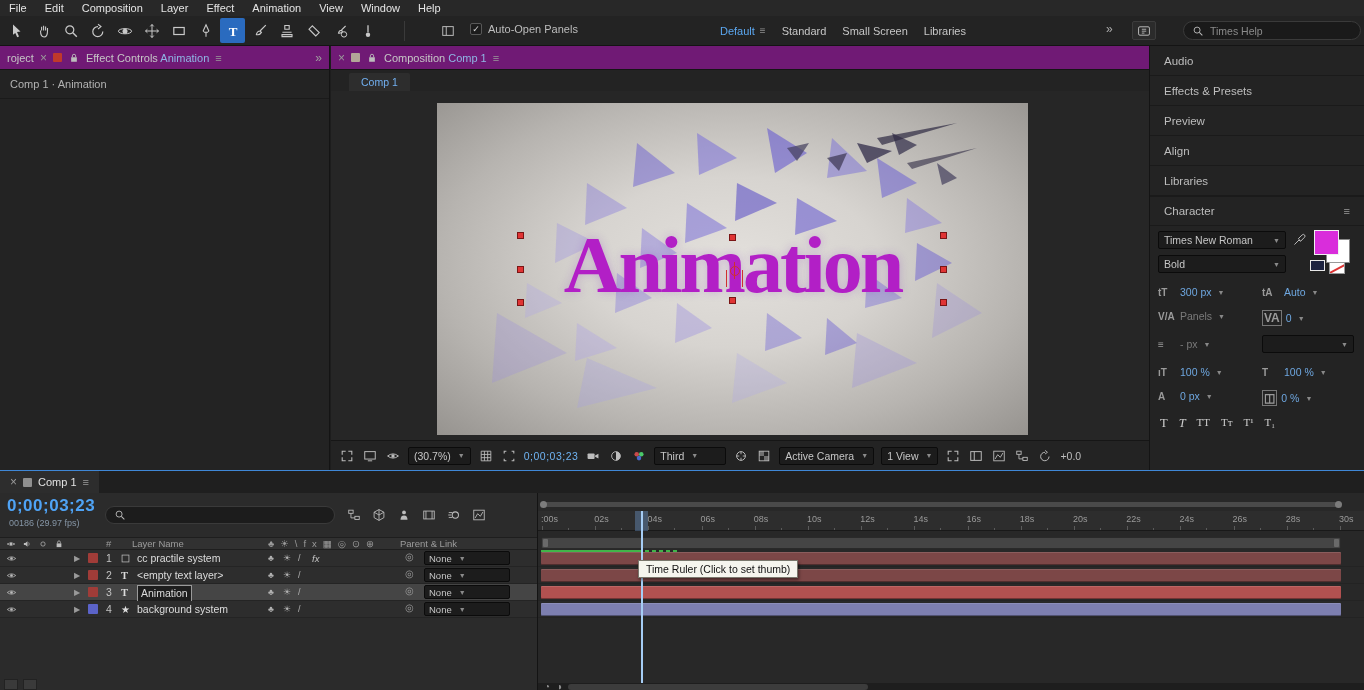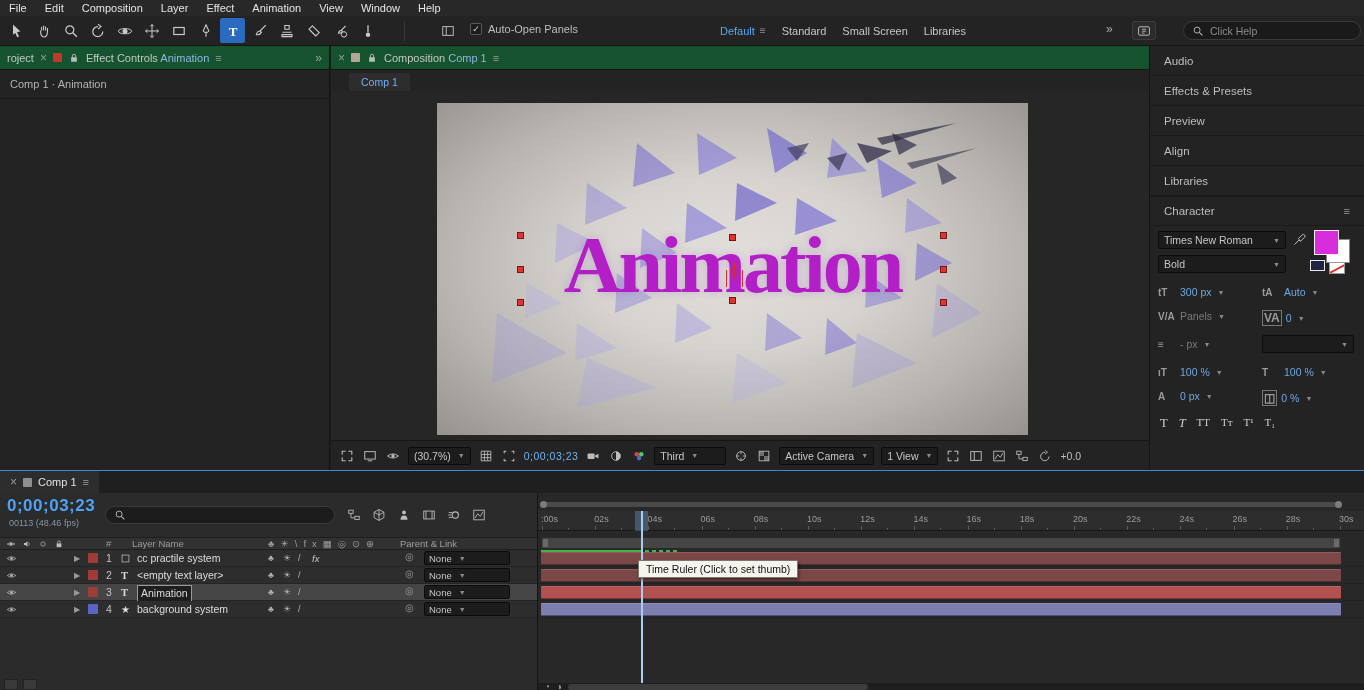--- a/index.html
+++ b/index.html
@@ -25,21 +25,21 @@
   #workspaces{position:absolute;left:712px;top:0;height:29px;display:flex;align-items:center;}
   .ws{padding:0 8px;font-size:11px;color:#c6c6c6;display:flex;align-items:center;gap:5px;height:29px;}
   .ws.active{color:#5ba7f0;}
   .ws .wsmenu{font-size:10px;color:#8f8f8f;}
   #ws-overflow{position:absolute;left:1106px;top:6px;font-size:12px;color:#aaa;}
   #ws-btn{position:absolute;left:1132px;top:5px;width:24px;height:19px;background:#2b2b2b;border:1px solid #3c3c3c;border-radius:2px;display:flex;align-items:center;justify-content:center;}
   #searchbox{position:absolute;left:1183px;top:5px;width:178px;height:19px;background:#1a1a1a;border:1px solid #3a3a3a;border-radius:10px;display:flex;align-items:center;gap:6px;padding:0 8px;}
   #searchbox .ph{font-size:10.5px;color:#8b8b8b;}
 
   
-  .tabbar{height:24px;background:#14532d;border-bottom:1px solid #151515;display:flex;align-items:center;font-size:11px;color:#c6c6c6;padding:0 7px;gap:6px;}
+  .tabbar{height:24px;background:#701a75;border-bottom:1px solid #151515;display:flex;align-items:center;font-size:11px;color:#c6c6c6;padding:0 7px;gap:6px;}
   .tclose{color:#9a9a9a;font-size:12px;}
   .swatch{width:9px;height:9px;border-radius:1px;display:inline-block;}
   .tab-dim{color:#8fb6e4;}
   .menu-glyph{font-size:11px;color:#9a9a9a;}
   .spacer{flex:1;}
   .overflow{color:#9f9f9f;font-size:12px;}
 
   
   #left-panel{position:absolute;left:0;top:46px;width:330px;height:424px;background:#232323;border-right:1px solid #141414;}
   #ec-context{padding:8px 10px;font-size:11px;color:#b2b2b2;border-bottom:1px solid #1a1a1a;}
@@ -266,21 +266,21 @@
           </svg>
         </span>
       </div>
     <div id="searchbox">
       <span class="ic" style="width:12px;height:12px;">
           <svg viewBox="0 0 16 16">
             <circle cx="6.8" cy="6.8" r="4" fill="none" stroke="currentColor" stroke-width="1.2"></circle>
             <path d="M9.8 9.8 L13.8 13.8" stroke="currentColor" stroke-width="1.4"></path>
           </svg>
         </span>
-      <span class="ph">Click Help</span>
+      <span class="ph">Times Help</span>
     </div>
   </div>
 
   <div id="left-panel">
     <div class="tabbar">
       <span>roject</span>
       <span class="tclose">×</span>
       <span class="swatch" style="background:#c0392b;"></span>
       <span class="ic" style="width:12px;height:12px;">
           <svg viewBox="0 0 16 16">
@@ -573,21 +573,21 @@
       <div id="tl-tabseg">
         <span class="tclose">×</span>
         <span class="swatch" style="background:#8f8f8f;"></span>
         <span>Comp 1</span>
         <span class="menu-glyph">≡</span>
       </div>
     </div>
 
     <div id="tl-left">
       <div id="tl-timecode">0;00;03;23</div>
-      <div id="tl-frameinfo">00113 (48.46 fps)</div>
+      <div id="tl-frameinfo">00186 (29.97 fps)</div>
       <div id="tl-search">
         <span class="ic" style="width:12px;height:12px;">
             <svg viewBox="0 0 16 16">
               <circle cx="6.8" cy="6.8" r="4" fill="none" stroke="currentColor" stroke-width="1.2"></circle>
               <path d="M9.8 9.8 L13.8 13.8" stroke="currentColor" stroke-width="1.4"></path>
             </svg>
           </span>
       </div>
       <div id="tl-icons">
         <span class="ic">

